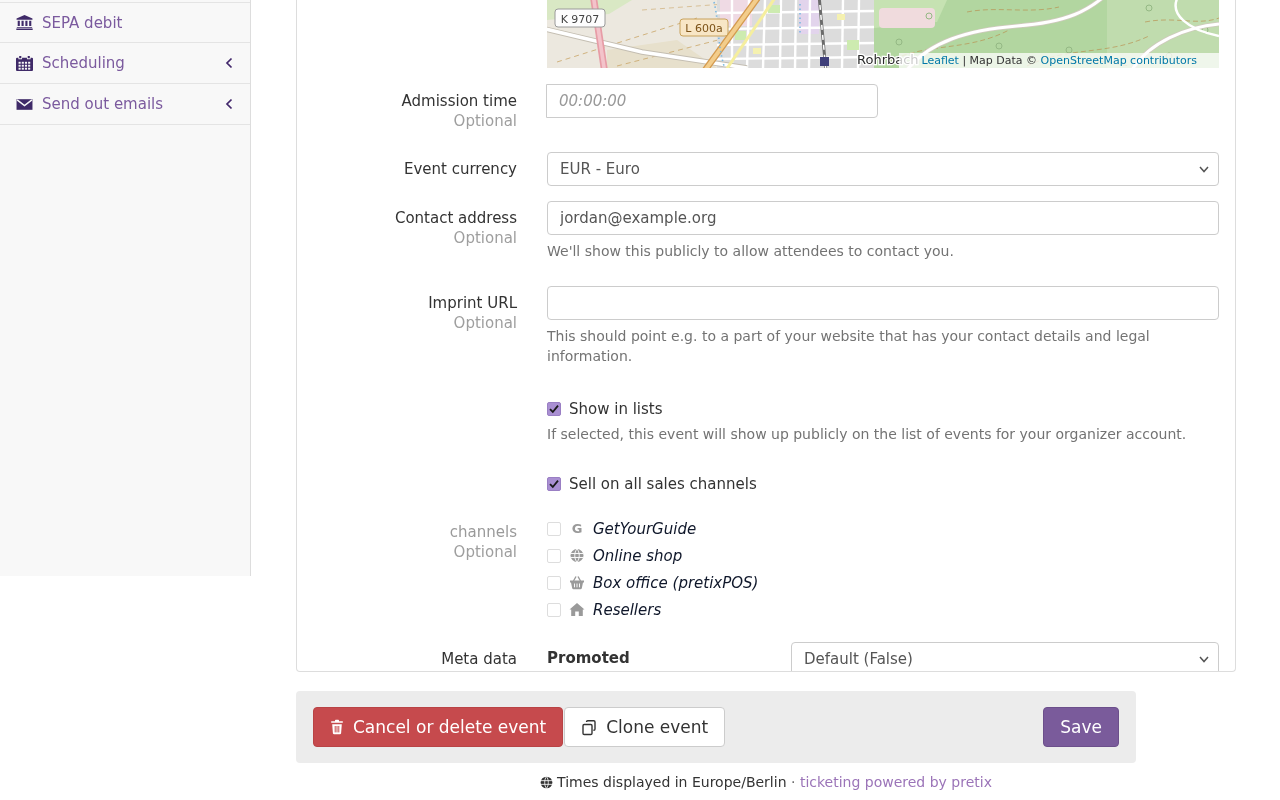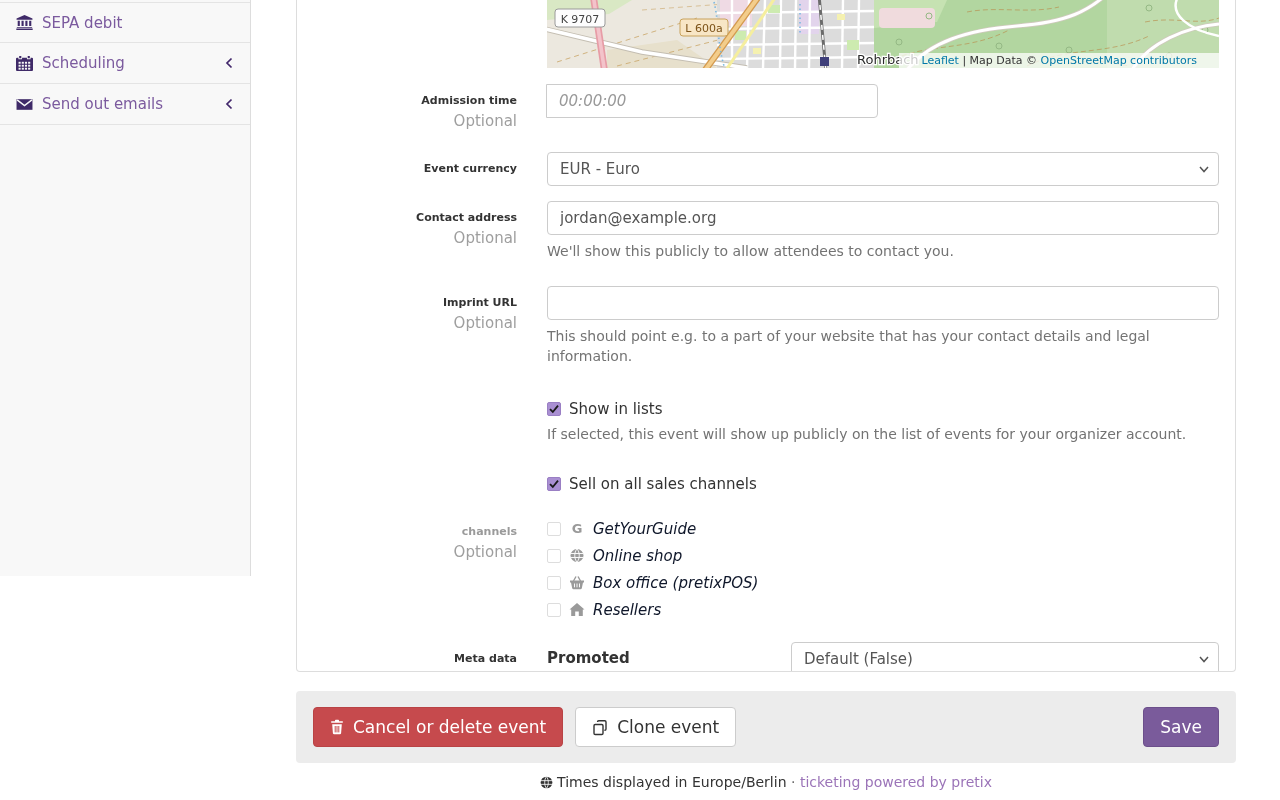--- a/index.html
+++ b/index.html
@@ -25,21 +25,21 @@
   .map-wrap { position:relative; margin-left:250px; width:672px; height:68px;
     overflow:hidden; background:#ece8df; }
   .map-attrib { position:absolute; right:0; bottom:0; background:rgba(255,255,255,.75);
     font-size:11px; line-height:15px; padding:0 22px; color:#333; white-space:nowrap; }
   .map-attrib a { color:#0078A8; text-decoration:none; }
 
   
   .frow { display:flex; }
   .lcol { width:220px; text-align:right; padding-top:7px; line-height:20px; }
   .fcol { margin-left:30px; width:672px; }
-  .lbl  { font-weight:bold; color:#333; font-size:11px; }
+  .lbl  { font-weight:normal; color:#333; font-size:15px; }
   .lbl.dis { color:#9a9a9a; }
   .optional { color:#9e9e9e; font-size:15px; }
   .help { color:#737373; margin:6px 0 10px; font-size:14px; line-height:20px; }
 
   input.txt { width:100%; height:34px; border:1px solid #ccc; border-radius:4px;
     padding:6px 12px; font-size:15px; color:#555; background:#fff;
     font-family:"DejaVu Sans","Liberation Sans",sans-serif; outline:none; }
   input.txt::placeholder { color:#999; font-style:italic; opacity:1; }
   .igroup { display:flex; }
   .igroup input:first-child { border-radius:4px 0 0 4px; width:340px; }
@@ -58,27 +58,27 @@
   .cklabel { font-size:15px; color:#333; }
   .chrow { display:flex; align-items:center; gap:8px; height:27px; color:#9a9a9a; }
   .chrow .cicon { width:16px; height:15px; flex:0 0 auto; }
   .chrow .cklabel { color:#0f172a;font-style:italic; }
 
   .meta-flex { display:flex; }
   .meta-field-label { width:244px; font-weight:bold; font-size:15px; padding-top:7px; }
   .meta-select { width:428px; }
 
   
-  .actionbar { margin-top:19px; width:940px; height:72px; background:#ececec;
+  .actionbar { margin-top:19px; width:840px; height:72px; background:#ececec;
     border-radius:4px; padding:16px 17px; display:flex; align-items:center; }
   .btn { display:inline-flex; align-items:center; gap:9px; height:40px; padding:0 16px;
     font-size:17px; border-radius:4px; cursor:pointer; border:1px solid transparent;
     font-family:"DejaVu Sans","Liberation Sans",sans-serif; }
   .btn-danger { background:#c64a4d; border-color:#b94345; color:#fff; }
-  .btn-default { background:#fff; border-color:#ccc; color:#333; margin-left:12px; }
+  .btn-default { background:#fff; border-color:#ccc; color:#333; margin-left:1px; }
   .btn-save { background:#7a5b9b; border-color:#6c4f8b; color:#fff; margin-left:auto; }
 
   .pagefoot { margin-top:11px; width:940px; text-align:center; font-size:14px; color:#333; }
   .pagefoot .sep { color:#666; }
   .pagefoot a { color:#9b74b8; text-decoration:none; }
   .pagefoot .gicon { vertical-align:-2px; margin-right:4px; }
 </style>
 </head>
 <body>
 

